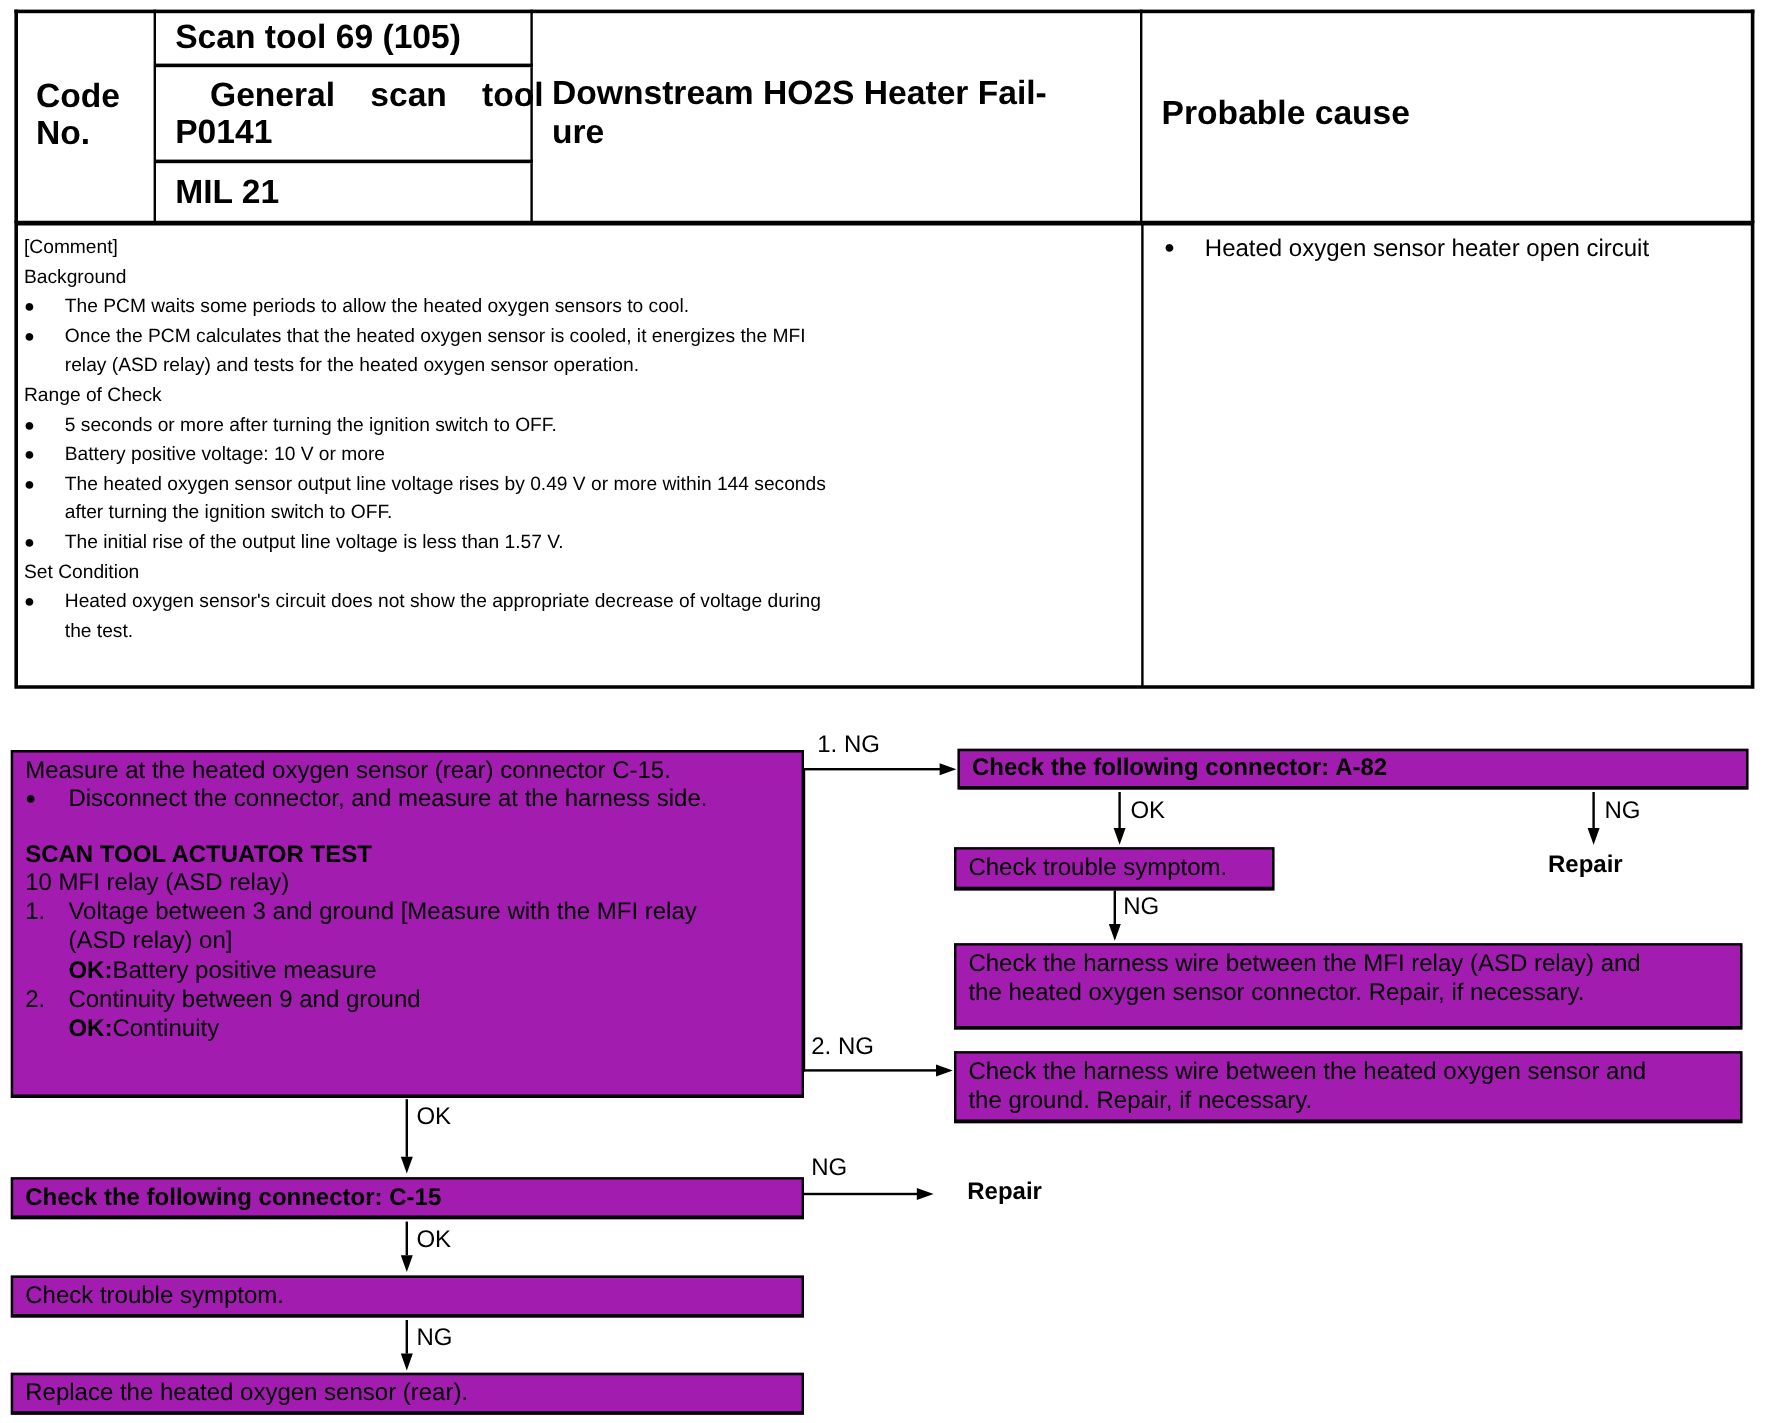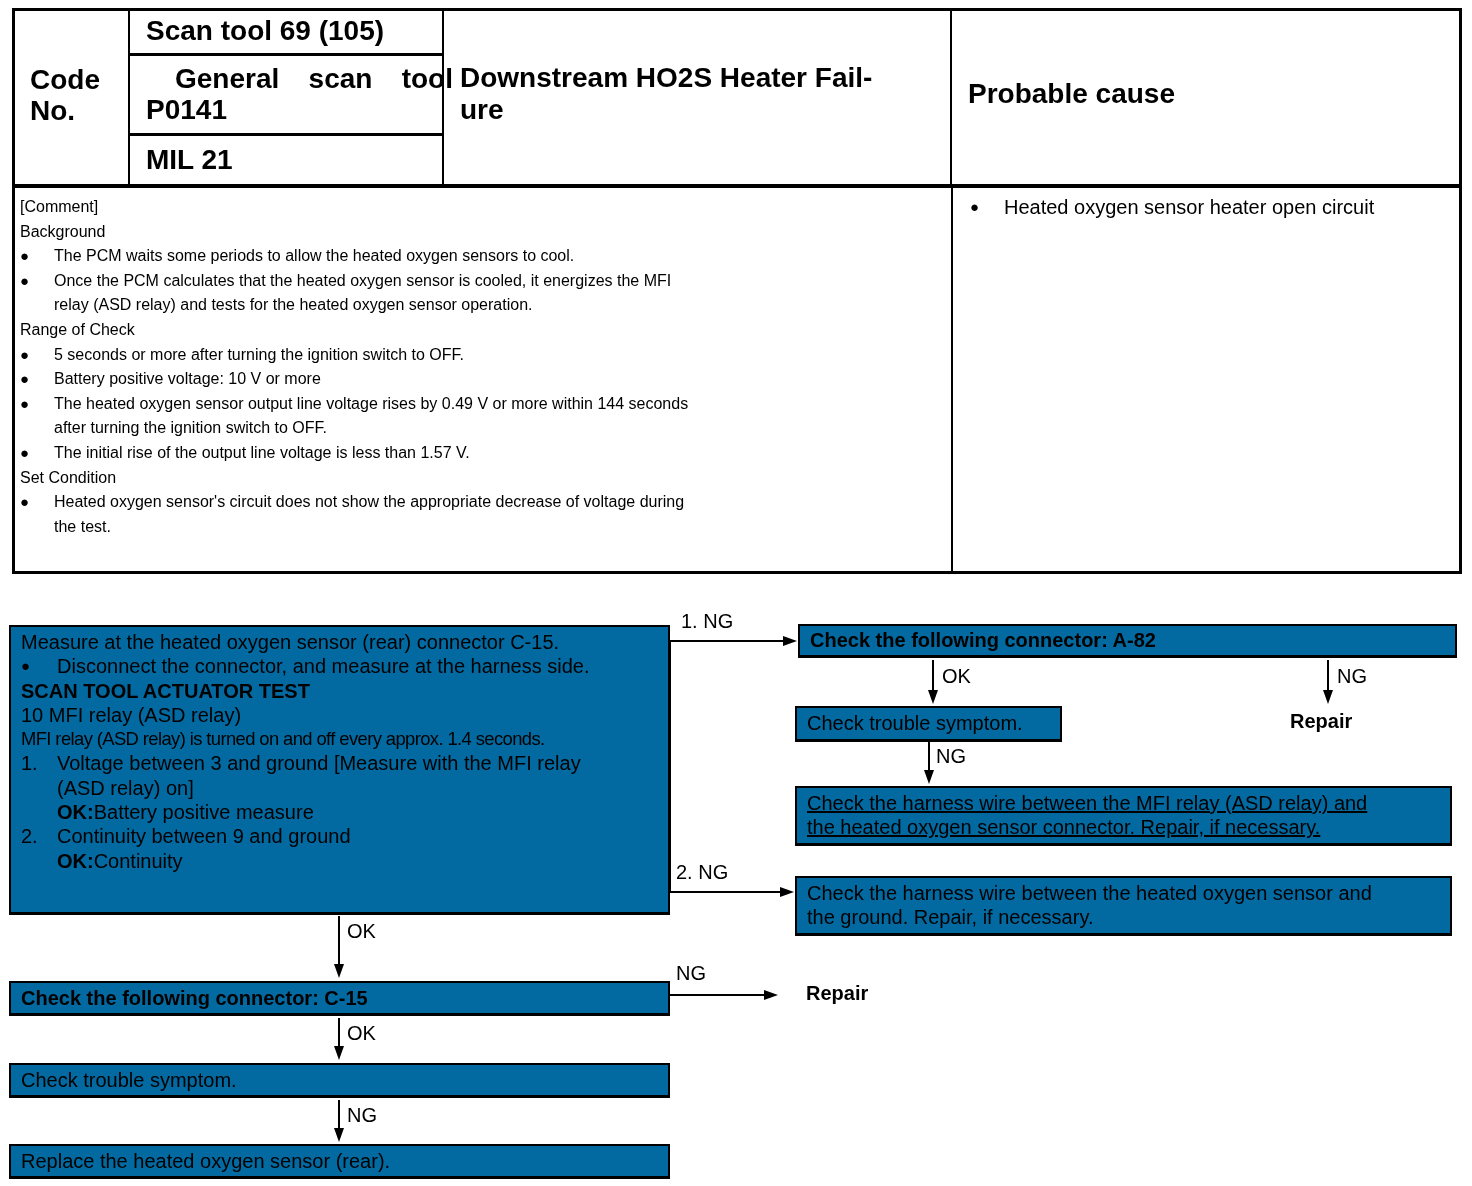--- a/index.html
+++ b/index.html
@@ -31,31 +31,31 @@
   
   .body-outer { left: 12px; top: 184px; width: 1450px; height: 390px; border: 3px solid #000; border-top: 4px solid #000; }
   .body-divider { left: 951px; top: 186px; width: 2px; height: 386px; background: #000; }
   .comment-block { left: 20px; top: 195px; width: 905px; font-size: 16px; line-height: 24.6px; }
   .comment-block .line { white-space: nowrap; }
   .bul { position: relative; padding-left: 34px; }
   .bul::before { content: "\25CF"; position: absolute; left: 0; top: 0; font-size: 15px; }
   .cause-list { left: 970px; top: 195px; width: 480px; font-size: 20px; line-height: 24.6px; }
 
   
-  .box { border: 2px solid #000; border-bottom-width: 3px; border-right-width: 2px; background: #0369a1; font-size: 20px; line-height: 24.3px; }
+  .box { border: 2px solid #000; border-bottom-width: 3px; border-right-width: 2px; background: #a21caf; font-size: 20px; line-height: 24.3px; }
   .box-main { left: 9px; top: 625px; width: 661px; height: 290px; padding: 3px 10px; }
   .box-main .bold { font-weight: bold; }
   .box-main .ok-lbl { font-weight: bold; }
   .indent { padding-left: 36px; }
   .numbered { position: relative; padding-left: 36px; }
   .numbered .num { position: absolute; left: 0; }
 
   .box-a82 { left: 798px; top: 624px; width: 659px; height: 34px; padding: 2px 10px; font-weight: bold; }
   .box-trouble1 { left: 795px; top: 706px; width: 267px; height: 36px; padding: 3px 10px; }
-  .box-harness1 { left: 795px; top: 786px; width: 657px; height: 60px; padding: 3px 10px; text-decoration: underline; }
+  .box-harness1 { left: 795px; top: 786px; width: 657px; height: 72px; padding: 3px 10px; }
   .box-harness2 { left: 795px; top: 876px; width: 657px; height: 60px; padding: 3px 10px; }
   .box-c15 { left: 9px; top: 981px; width: 661px; height: 35px; padding: 3px 10px; font-weight: bold; }
   .box-trouble2 { left: 9px; top: 1063px; width: 661px; height: 35px; padding: 3px 10px; }
   .box-replace { left: 9px; top: 1144px; width: 661px; height: 35px; padding: 3px 10px; }
 
   .flow-lbl { font-size: 20px; line-height: 22px; }
   .repair-lbl { font-size: 20px; font-weight: bold; }
 
   .hline { background: #000; height: 2px; }
   .vline { background: #000; width: 2px; }
@@ -116,23 +116,22 @@
   <div class="line" style="padding-left:34px">the test.</div>
 </div>
 
 <div class="abs cause-list">
   <div class="bul">Heated oxygen sensor heater open circuit</div>
 </div>
 
 <div class="abs box box-main">
   <div>Measure at the heated oxygen sensor (rear) connector C-15.</div>
   <div class="bul" style="padding-left:36px">Disconnect the connector, and measure at the harness side.</div>
-  <div class="bold" style="margin-top:0">SCAN TOOL ACTUATOR TEST</div>
+  <div class="bold" style="margin-top:21px">SCAN TOOL ACTUATOR TEST</div>
   <div>10 MFI relay (ASD relay)</div>
-  <div style="font-size:18.4px; letter-spacing:-0.6px; white-space:nowrap">MFI relay (ASD relay) is turned on and off every approx. 1.4 seconds.</div>
   <div class="numbered">
     <span class="num">1.</span>
     <div>Voltage between 3 and ground  [Measure with the MFI relay</div>
   </div>
   <div class="indent">(ASD relay) on]</div>
   <div class="indent"><span class="ok-lbl">OK:</span><span>Battery positive measure</span></div>
   <div class="numbered">
     <span class="num">2.</span>
     <div>Continuity between 9 and ground</div>
   </div>

